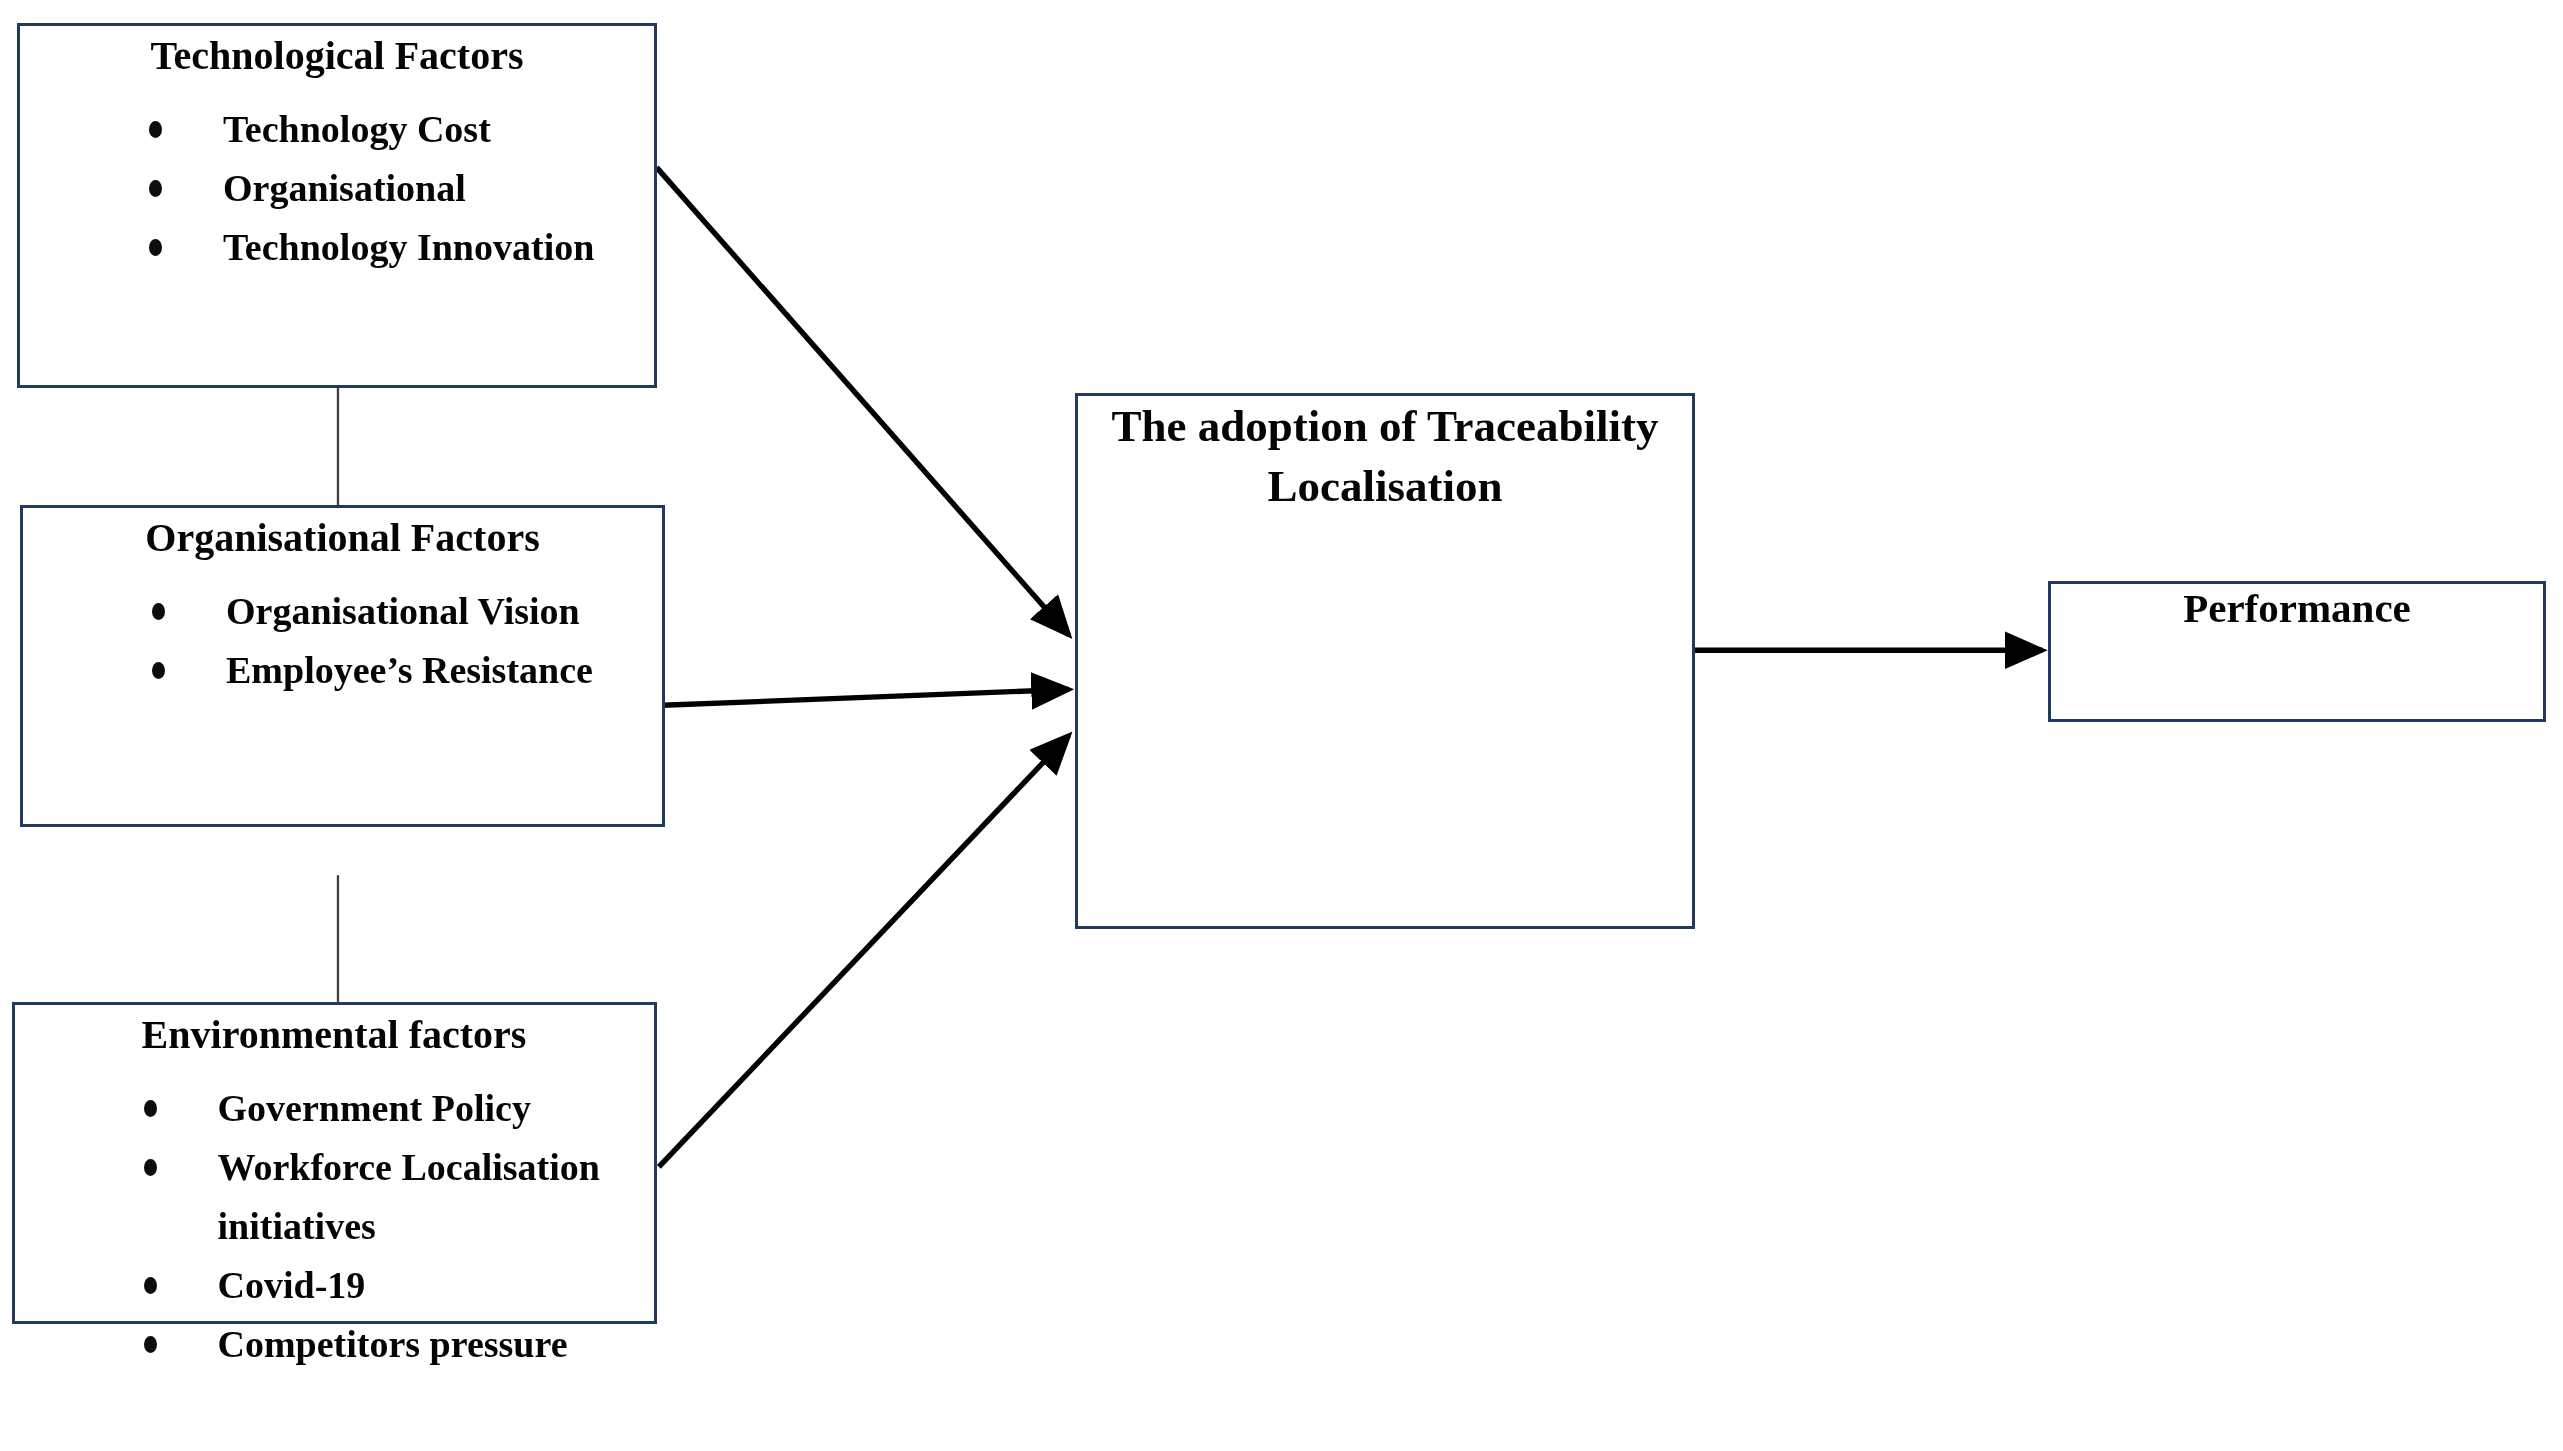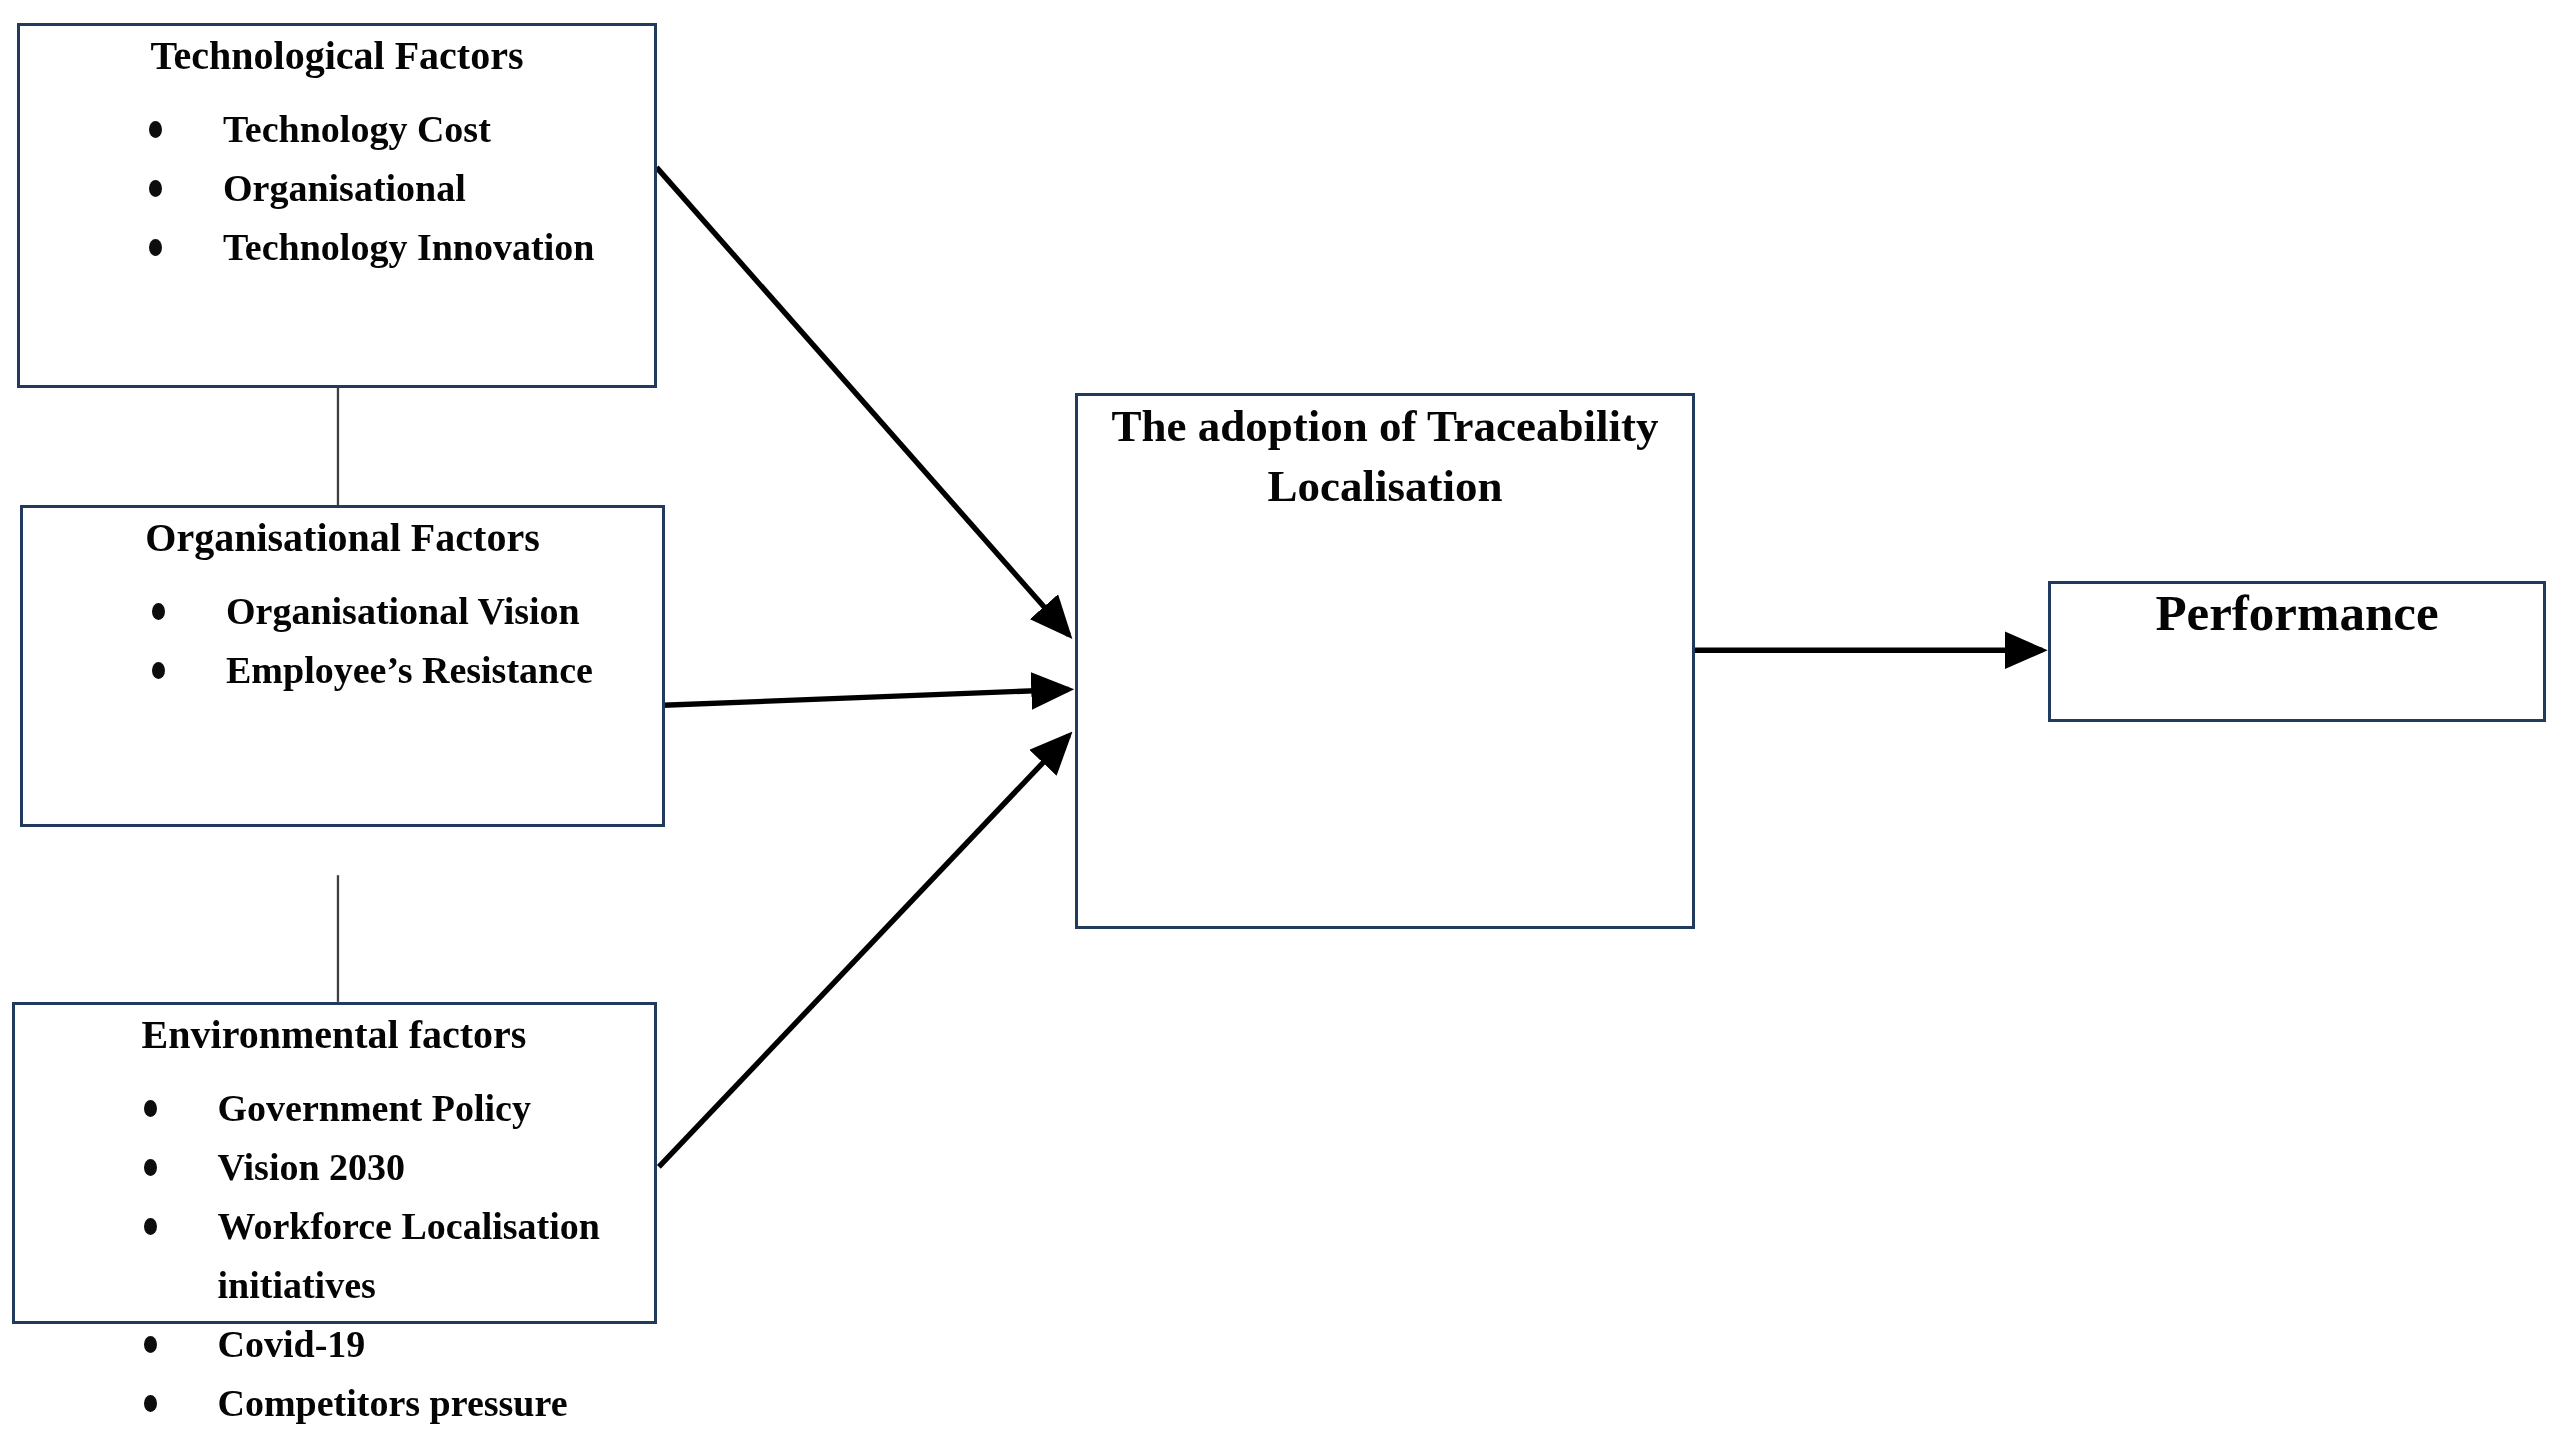--- a/index.html
+++ b/index.html
@@ -77,21 +77,21 @@
     max-width: 418px;
   }
   .adoption-line {
     font-weight: bold;
     font-size: 45px;
     line-height: 60px;
     text-align: center;
   }
   .performance-title {
     font-weight: bold;
-    font-size: 51px;
+    font-size: 41px;
     text-align: center;
   }
 </style>
 </head>
 <body>
 
 <div id="canvas">
 
   <svg id="arrow-layer" viewBox="0 0 3338 1890" xmlns="http://www.w3.org/2000/svg">
     <defs>
@@ -144,24 +144,20 @@
 
   <div class="box" id="box-environmental">
     <div class="factor-title">Environmental factors</div>
     <ul class="factor-list">
       <li>
         <span class="bullet-dot"></span>
         <span class="li-text">Government Policy</span>
       </li>
       <li>
         <span class="bullet-dot"></span>
-        <span class="li-text">Vision 2030</span>
-      </li>
-      <li>
-        <span class="bullet-dot"></span>
         <span class="li-text">Workforce Localisation initiatives</span>
       </li>
       <li>
         <span class="bullet-dot"></span>
         <span class="li-text">Covid-19</span>
       </li>
       <li>
         <span class="bullet-dot"></span>
         <span class="li-text">Competitors pressure</span>
       </li>

